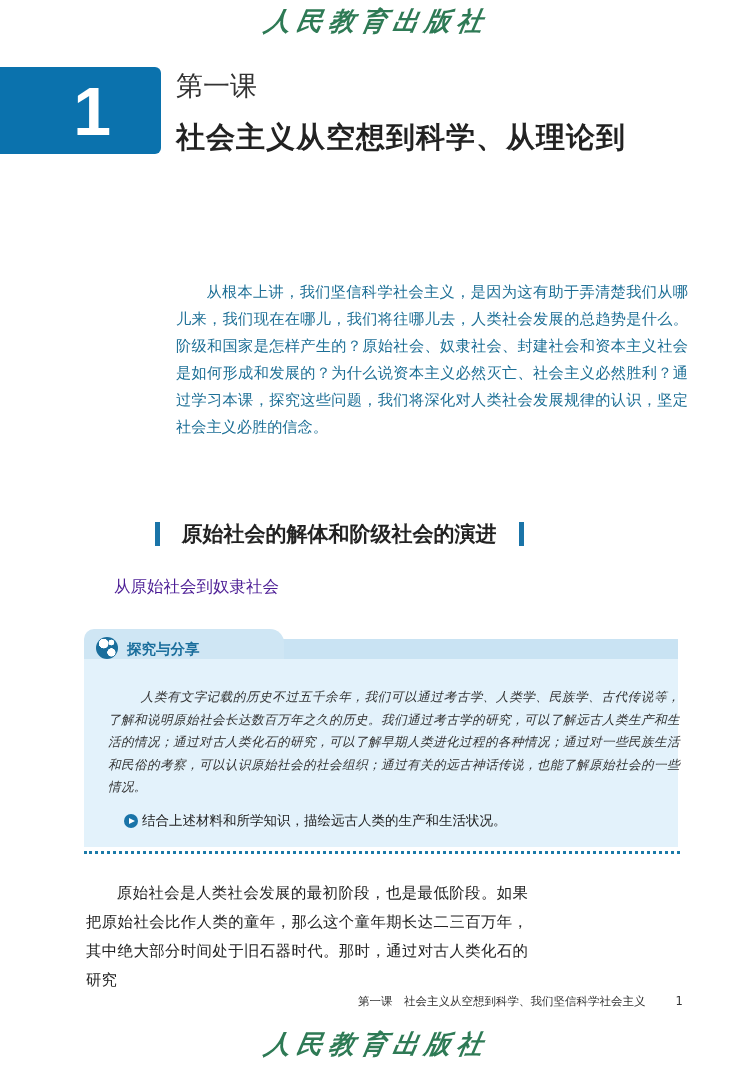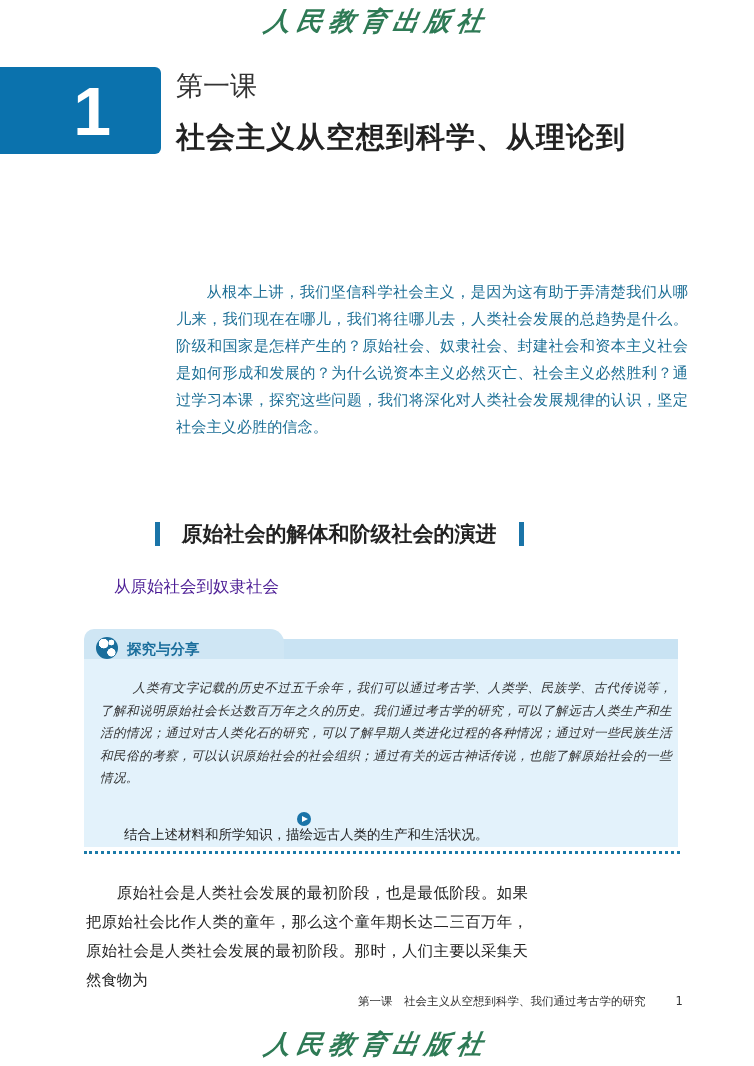--- a/index.html
+++ b/index.html
@@ -86,21 +86,21 @@
     background: #e3f2fb;
   }
   .explore-text {
     position: absolute; left: 12px; top: 15px; width: 572px;
     font-family: "DejaVu Serif", "Liberation Serif", serif;
     font-style: italic; font-size: 12.6px; line-height: 22.5px; color: #333;
     text-indent: 2.6em; text-align: justify; letter-spacing: 0.3px;
   }
   .explore-task {
     position: absolute; left: 40px; top: 153px; display: flex; align-items: center;
-    font-size: 13.5px; color: #222; flex-direction: column;
+    font-size: 13.5px; color: #222;
   }
   .play-icon {
     width: 14px; height: 14px; border-radius: 50%; background: #1a74a8;
     position: relative; margin-right: 4px;
   }
   .play-icon::after {
     content: ""; position: absolute; left: 5px; top: 3.5px;
     border-left: 6px solid #fff; border-top: 3.5px solid transparent;
     border-bottom: 3.5px solid transparent;
   }
@@ -143,29 +143,29 @@
 </div>
 <div class="subheading">从原始社会到奴隶社会</div>
 
 <div class="explore-box">
   <div class="explore-strip"></div>
   <div class="explore-tab">
     <span class="globe-icon"></span>
     <span class="explore-title">探究与分享</span>
   </div>
   <div class="explore-body">
-    <p class="explore-text" style="margin:4px;font-family:Liberation Mono, monospace;">人类有文字记载的历史不过五千余年，我们可以通过考古学、人类学、民族学、古代传说等，了解和说明原始社会长达数百万年之久的历史。我们通过考古学的研究，可以了解远古人类生产和生活的情况；通过对古人类化石的研究，可以了解早期人类进化过程的各种情况；通过对一些民族生活和民俗的考察，可以认识原始社会的社会组织；通过有关的远古神话传说，也能了解原始社会的一些情况。</p>
+    <p class="explore-text" style="margin:12px;">人类有文字记载的历史不过五千余年，我们可以通过考古学、人类学、民族学、古代传说等，了解和说明原始社会长达数百万年之久的历史。我们通过考古学的研究，可以了解远古人类生产和生活的情况；通过对古人类化石的研究，可以了解早期人类进化过程的各种情况；通过对一些民族生活和民俗的考察，可以认识原始社会的社会组织；通过有关的远古神话传说，也能了解原始社会的一些情况。</p>
     <div class="explore-task">
       <span class="play-icon"></span>
       <span>结合上述材料和所学知识，描绘远古人类的生产和生活状况。</span>
     </div>
   </div>
 </div>
 <div class="dotted-divider"></div>
 
-<p class="body-text" style="margin:0;">原始社会是人类社会发展的最初阶段，也是最低阶段。如果把原始社会比作人类的童年，那么这个童年期长达二三百万年，原始社会是人类社会发展的最初阶段。那时，人们主要以采集天然食物为</p>
+<p class="body-text" style="margin:0;">原始社会是人类社会发展的最初阶段，也是最低阶段。如果把原始社会比作人类的童年，那么这个童年期长达二三百万年，其中绝大部分时间处于旧石器时代。那时，通过对古人类化石的研究</p>
 
 <div class="running-footer">
-  <span>第一课　社会主义从空想到科学、我们通过考古学的研究</span>
+  <span>第一课　社会主义从空想到科学、我们坚信科学社会主义</span>
   <span class="page-number">1</span>
 </div>
 
 <div class="publisher bottom">人民教育出版社</div>
 
 </body></html>

